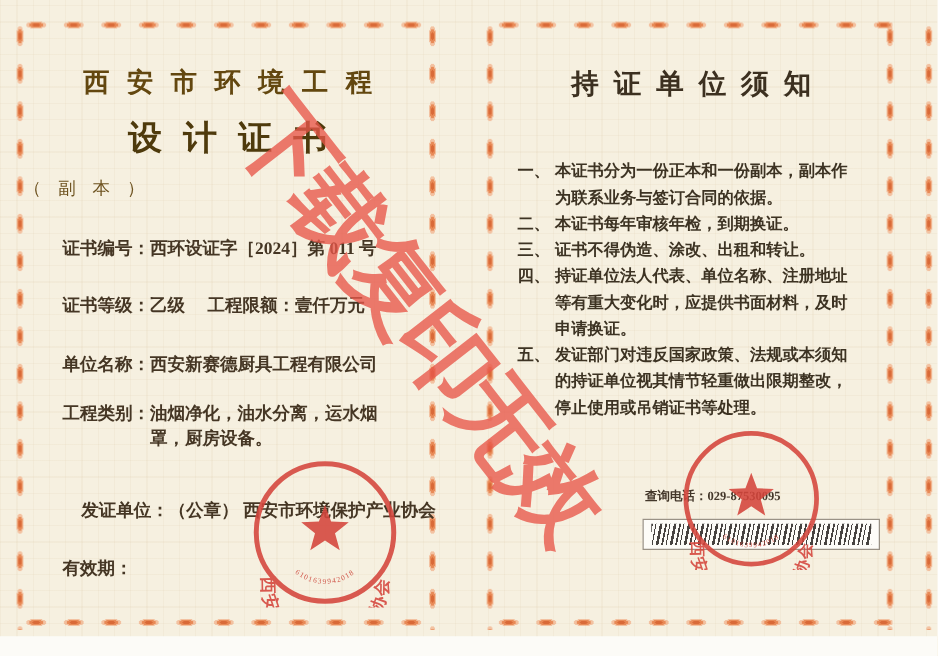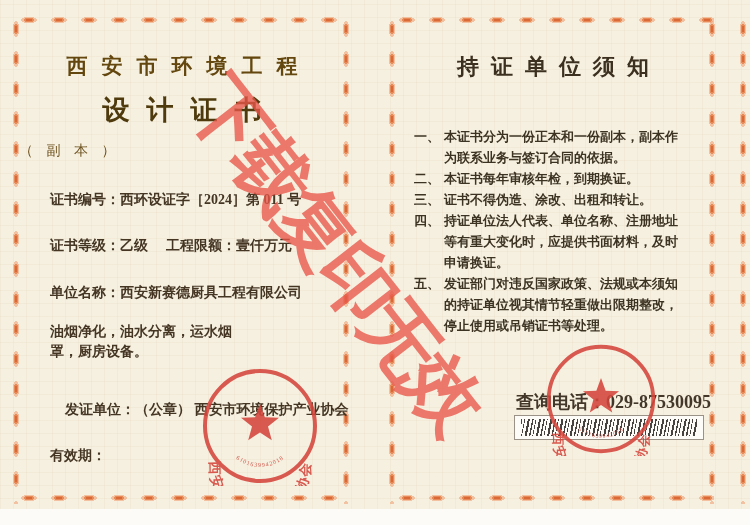--- a/index.html
+++ b/index.html
@@ -44,21 +44,21 @@
   .field .val.wrap{white-space:normal;width:208px;}
 
   
   .rtitle{position:absolute;left:392px;top:52px;width:322px;text-align:center;
     font-size:22px;font-weight:bold;letter-spacing:12px;color:#3c3020;text-indent:12px;}
   .notices{position:absolute;left:414px;top:126px;width:282px;margin:0;padding:0;list-style:none;}
   .notice{display:flex;font-size:13px;line-height:21px;color:#3d3323;font-weight:bold;}
   .notice .num{width:30px;flex:0 0 30px;}
   .notice .txt{width:245px;}
 
-  .phone{position:absolute;left:516px;top:390px;font-size:18px;font-weight:bold;color:#43372a;}
+  .phone{position:absolute;left:516px;top:390px;font-size:10px;font-weight:bold;color:#43372a;}
   .barcode-box{position:absolute;left:514px;top:415px;width:188px;height:23px;
     background:#fdfcf8;border:1px solid #9a9286;}
   .barcode{position:absolute;left:6px;top:3px;right:6px;bottom:3px;
     background:repeating-linear-gradient(101deg,
       #474340 0 1.4px, transparent 1.4px 3.4px,
       #474340 3.4px 4.2px, transparent 4.2px 6.8px,
       #474340 6.8px 8.8px, transparent 8.8px 11px);}
 
   
   .watermark{position:absolute;left:245px;top:57px;transform:rotate(52deg);
@@ -101,20 +101,21 @@
   </div>
 
   <div class="field" style="left:50px;top:236px;">
     <span class="lbl">证书等级：</span>
     <span class="val">乙级</span>
     <span class="lbl" style="margin-left:18px;">工程限额：</span>
     <span class="val">壹仟万元</span>
   </div>
 
   <div class="field" style="left:50px;top:322px;">
+    <span class="lbl">工程类别：</span>
     <span class="val wrap">油烟净化，油水分离，运水烟罩，厨房设备。</span>
   </div>
 
   <div class="field" style="left:50px;top:400px;margin-left:15px;">
     <span class="lbl">发证单位：</span>
     <span class="val">（公章） 西安市环境保护产业协会</span>
   </div>
 
   <div class="field" style="left:50px;top:446px;">
     <span class="lbl">有效期：</span>

